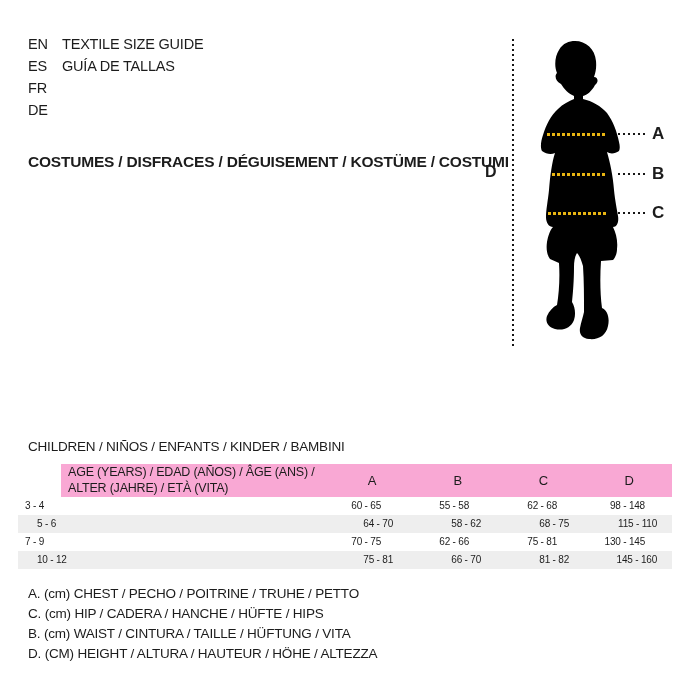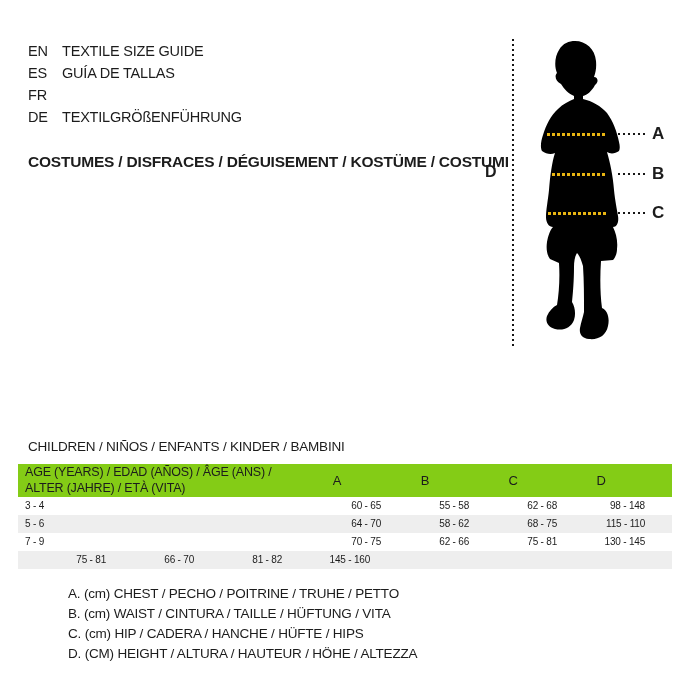--- a/index.html
+++ b/index.html
@@ -1,21 +1,21 @@
 <!DOCTYPE html>
 <html><head>
 <meta charset="utf-8">
 <style>
   html,body{margin:0;padding:0;background:#fff;}
   .canvas{
     position:relative;width:700px;height:700px;background:#ffffff;overflow:hidden;
     font-family:"Liberation Sans",sans-serif;color:#1c1c1c;letter-spacing:-0.2px;
   }
   
-  .lang-list{position:absolute;left:28px;top:40px;}
+  .lang-list{position:absolute;left:28px;top:33px;}
   .lang-row{display:flex;height:22px;line-height:22px;font-size:14.5px;font-weight:500;}
   .lang-code{width:34px;}
   
   .category-title{position:absolute;left:28px;top:153px;font-size:15.5px;font-weight:bold;}
   
   .silhouette{position:absolute;left:522px;top:38px;width:110px;height:310px;}
   .d-line{position:absolute;left:512px;top:39px;width:2px;height:307px;
     background:repeating-linear-gradient(180deg,#151515 0 2px,transparent 2px 5px);}
   .d-label{position:absolute;left:485px;top:163px;font-size:16px;font-weight:bold;}
   .dash-yellow{position:absolute;height:3px;
@@ -28,51 +28,50 @@
   .y-c{left:548px;top:212px;width:60px;}
   .k-a{left:618px;top:133px;width:30px;}
   .k-b{left:618px;top:173px;width:30px;}
   .k-c{left:618px;top:212px;width:30px;}
   .l-a{top:124px;}
   .l-b{top:164px;}
   .l-c{top:203px;}
   
   .section-title{position:absolute;left:28px;top:439px;font-size:13.5px;}
   .size-table{position:absolute;left:18px;top:464px;width:654px;}
-  .thead{display:flex;background:#84cc16;min-height:33px;align-items:center;}
+  .thead{display:flex;background:#f9a8d4;min-height:33px;align-items:center;margin-left:43px;}
   .age-head{width:268px;padding-left:7px;font-size:12.5px;line-height:15.5px;}
   .col-head{width:88px;text-align:center;font-size:13px;}
   .trow{display:flex;height:18px;line-height:17px;font-size:10px;}
-  .trow.alt{background:#eeeeee;}
+  .trow.alt{background:#eeeeee;padding-left:12px;}
   .age-cell{width:268px;padding-left:7px;}
   .val-cell{width:88px;text-align:right;}
   
   .legend{position:absolute;left:28px;top:584px;}
-  .legend-line{height:20px;line-height:20px;font-size:13.5px;margin-left:40px;}
+  .legend-line{height:20px;line-height:20px;font-size:13.5px;}
 </style>
 </head>
 <body>
 
 <div class="canvas">
 
   <div class="lang-list">
     <div class="lang-row">
       <span class="lang-code">EN</span>
       <span>TEXTILE SIZE GUIDE</span>
     </div>
     <div class="lang-row">
       <span class="lang-code">ES</span>
       <span>GUÍA DE TALLAS</span>
     </div>
     <div class="lang-row">
       <span class="lang-code">FR</span>
     </div>
     <div class="lang-row">
       <span class="lang-code">DE</span>
-      <span>TEXTILGRÖßENFÜHRUNG</span>
     </div>
   </div>
 
   <div class="category-title">COSTUMES / DISFRACES / DÉGUISEMENT / KOSTÜME / COSTUMI</div>
 
   <div class="d-label">D</div>
   <div class="d-line"></div>
 
   <svg class="silhouette" viewBox="0 0 110 310" xmlns="http://www.w3.org/2000/svg">
     <path d="
@@ -165,27 +164,28 @@
       <div class="val-cell">115 - 110</div>
     </div>
     <div class="trow">
       <div class="age-cell">7 - 9</div>
       <div class="val-cell">70 - 75</div>
       <div class="val-cell">62 - 66</div>
       <div class="val-cell">75 - 81</div>
       <div class="val-cell">130 - 145</div>
     </div>
     <div class="trow alt">
+      <div class="age-cell">10 - 12</div>
       <div class="val-cell">75 - 81</div>
       <div class="val-cell">66 - 70</div>
       <div class="val-cell">81 - 82</div>
       <div class="val-cell">145 - 160</div>
     </div>
   </div>
 
   <div class="legend">
     <div class="legend-line">A. (cm) CHEST / PECHO / POITRINE / TRUHE / PETTO</div>
+    <div class="legend-line">C. (cm) HIP / CADERA / HANCHE / HÜFTE / HIPS</div>
     <div class="legend-line">B. (cm) WAIST / CINTURA / TAILLE / HÜFTUNG / VITA</div>
-    <div class="legend-line">C. (cm) HIP / CADERA / HANCHE / HÜFTE / HIPS</div>
     <div class="legend-line">D. (CM) HEIGHT / ALTURA / HAUTEUR / HÖHE / ALTEZZA</div>
   </div>
 
 </div>
 
 </body></html>

